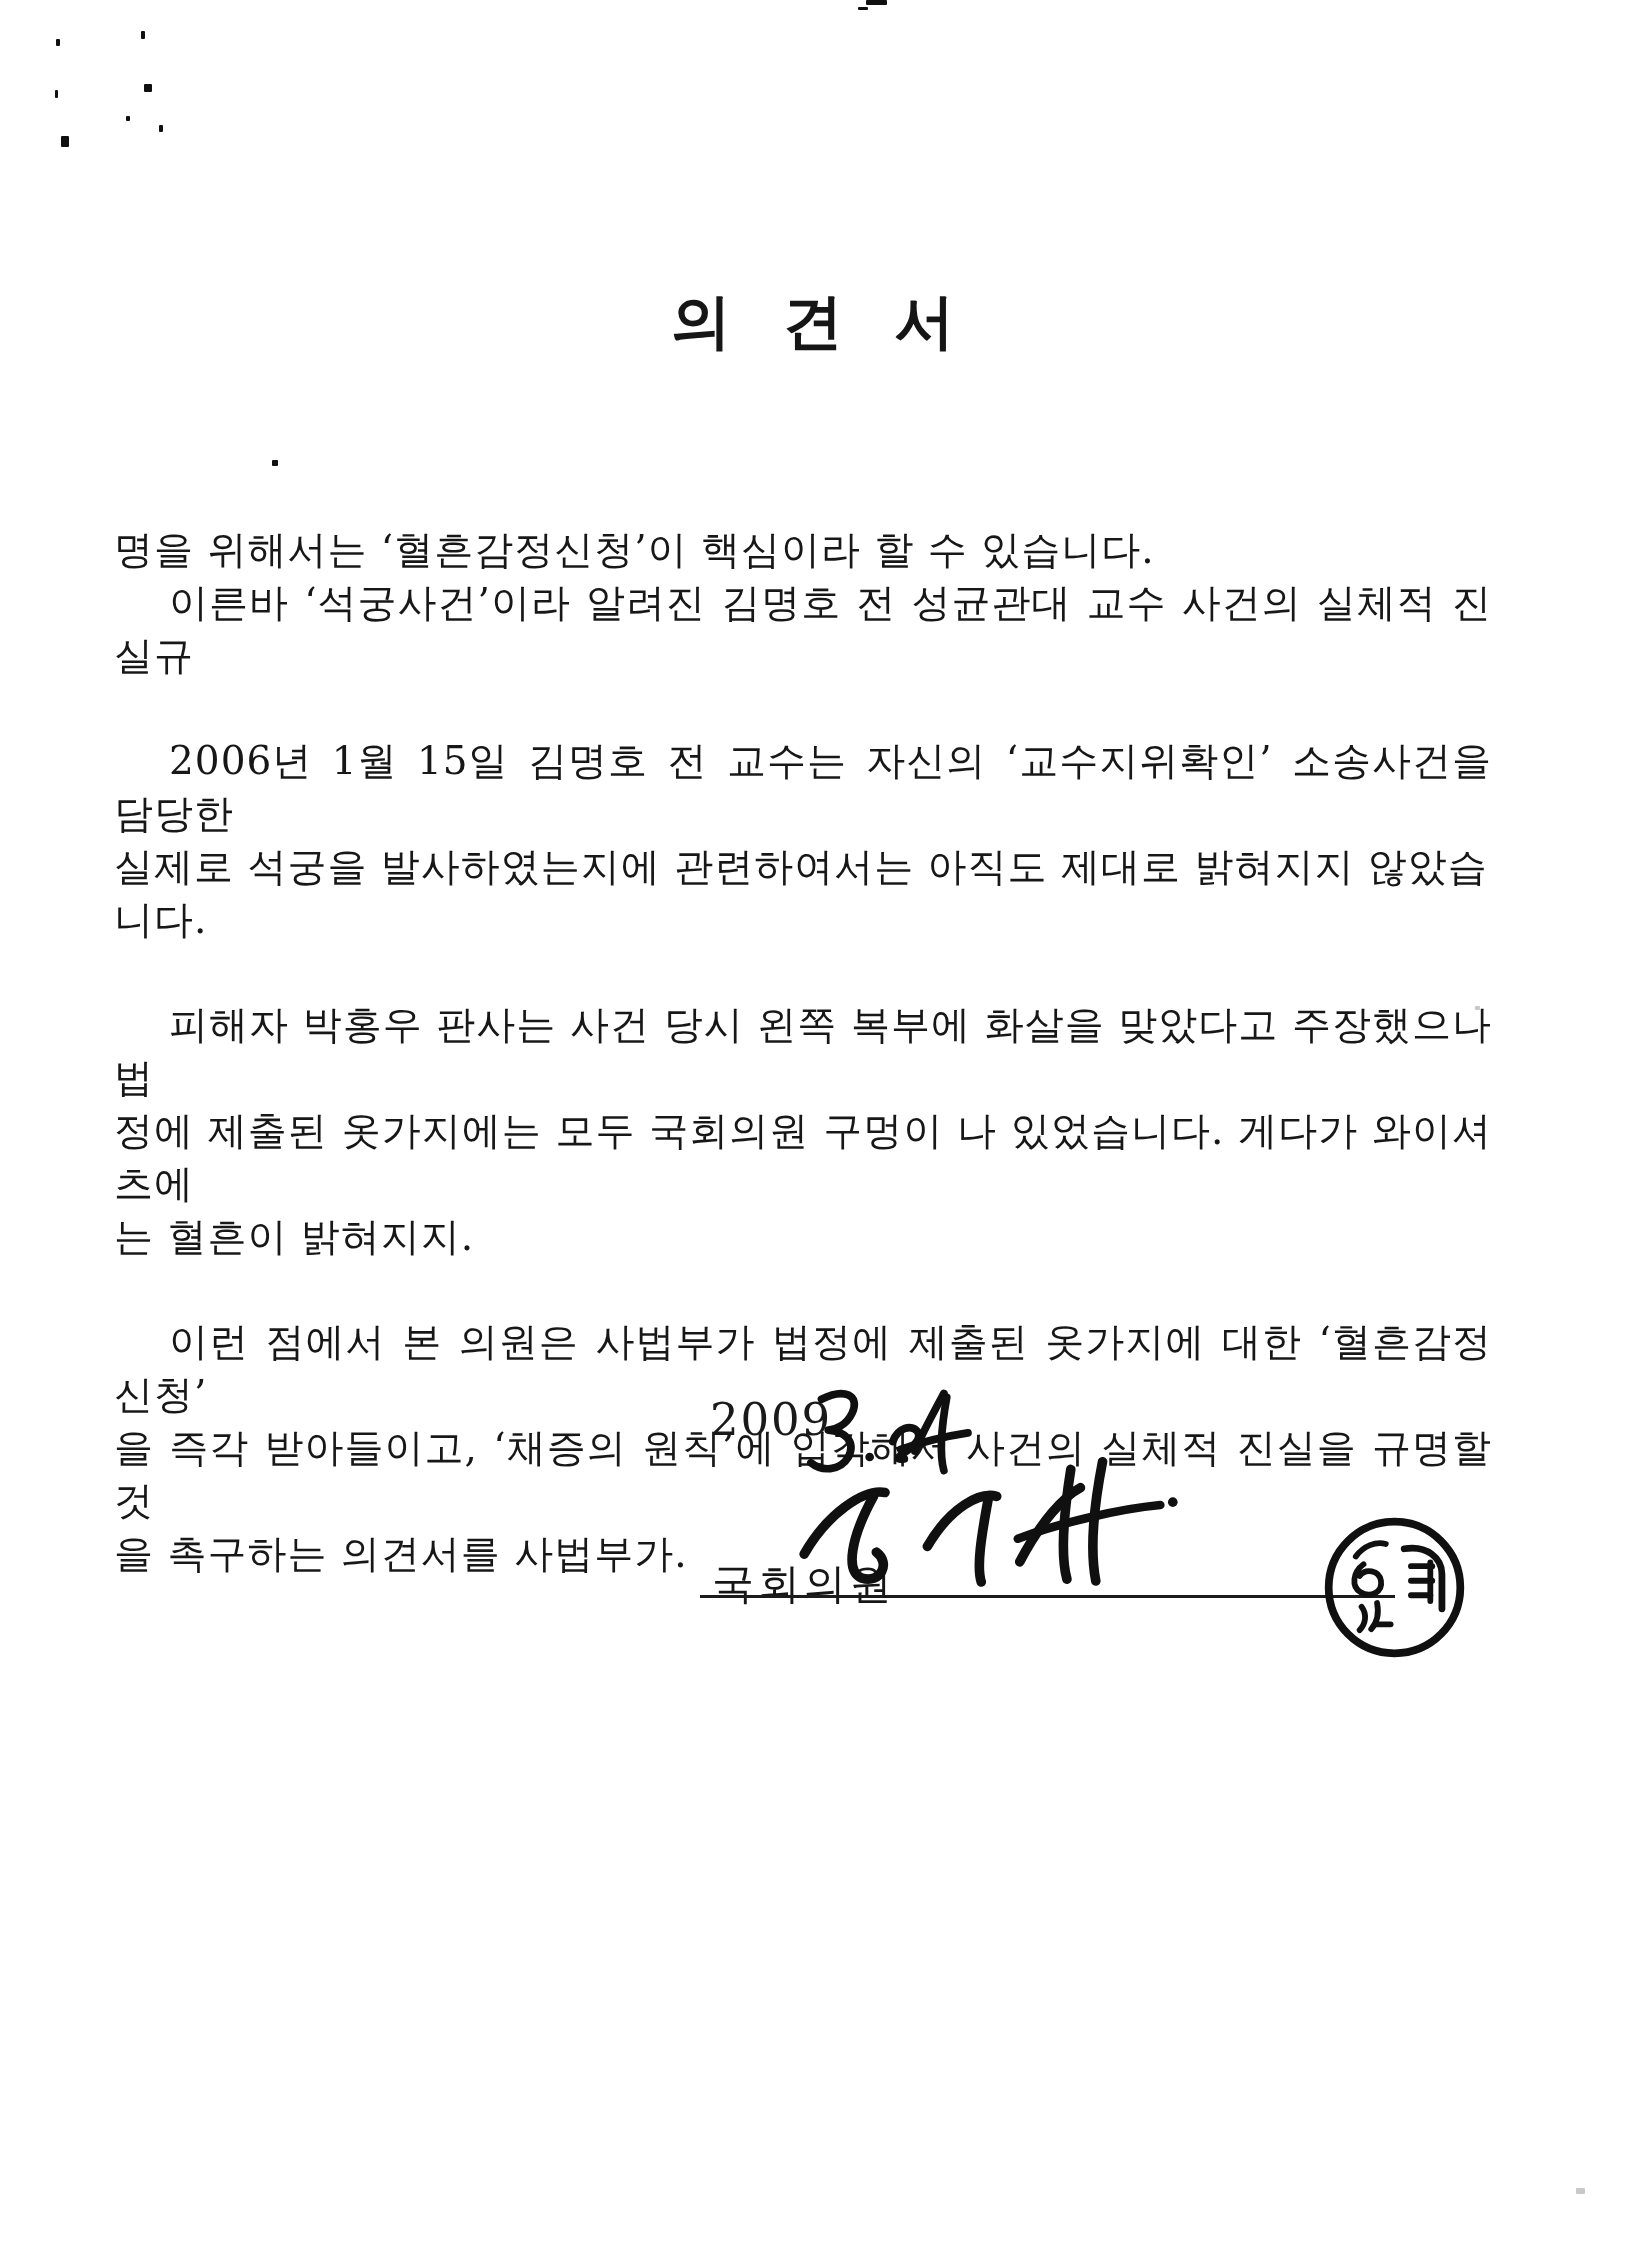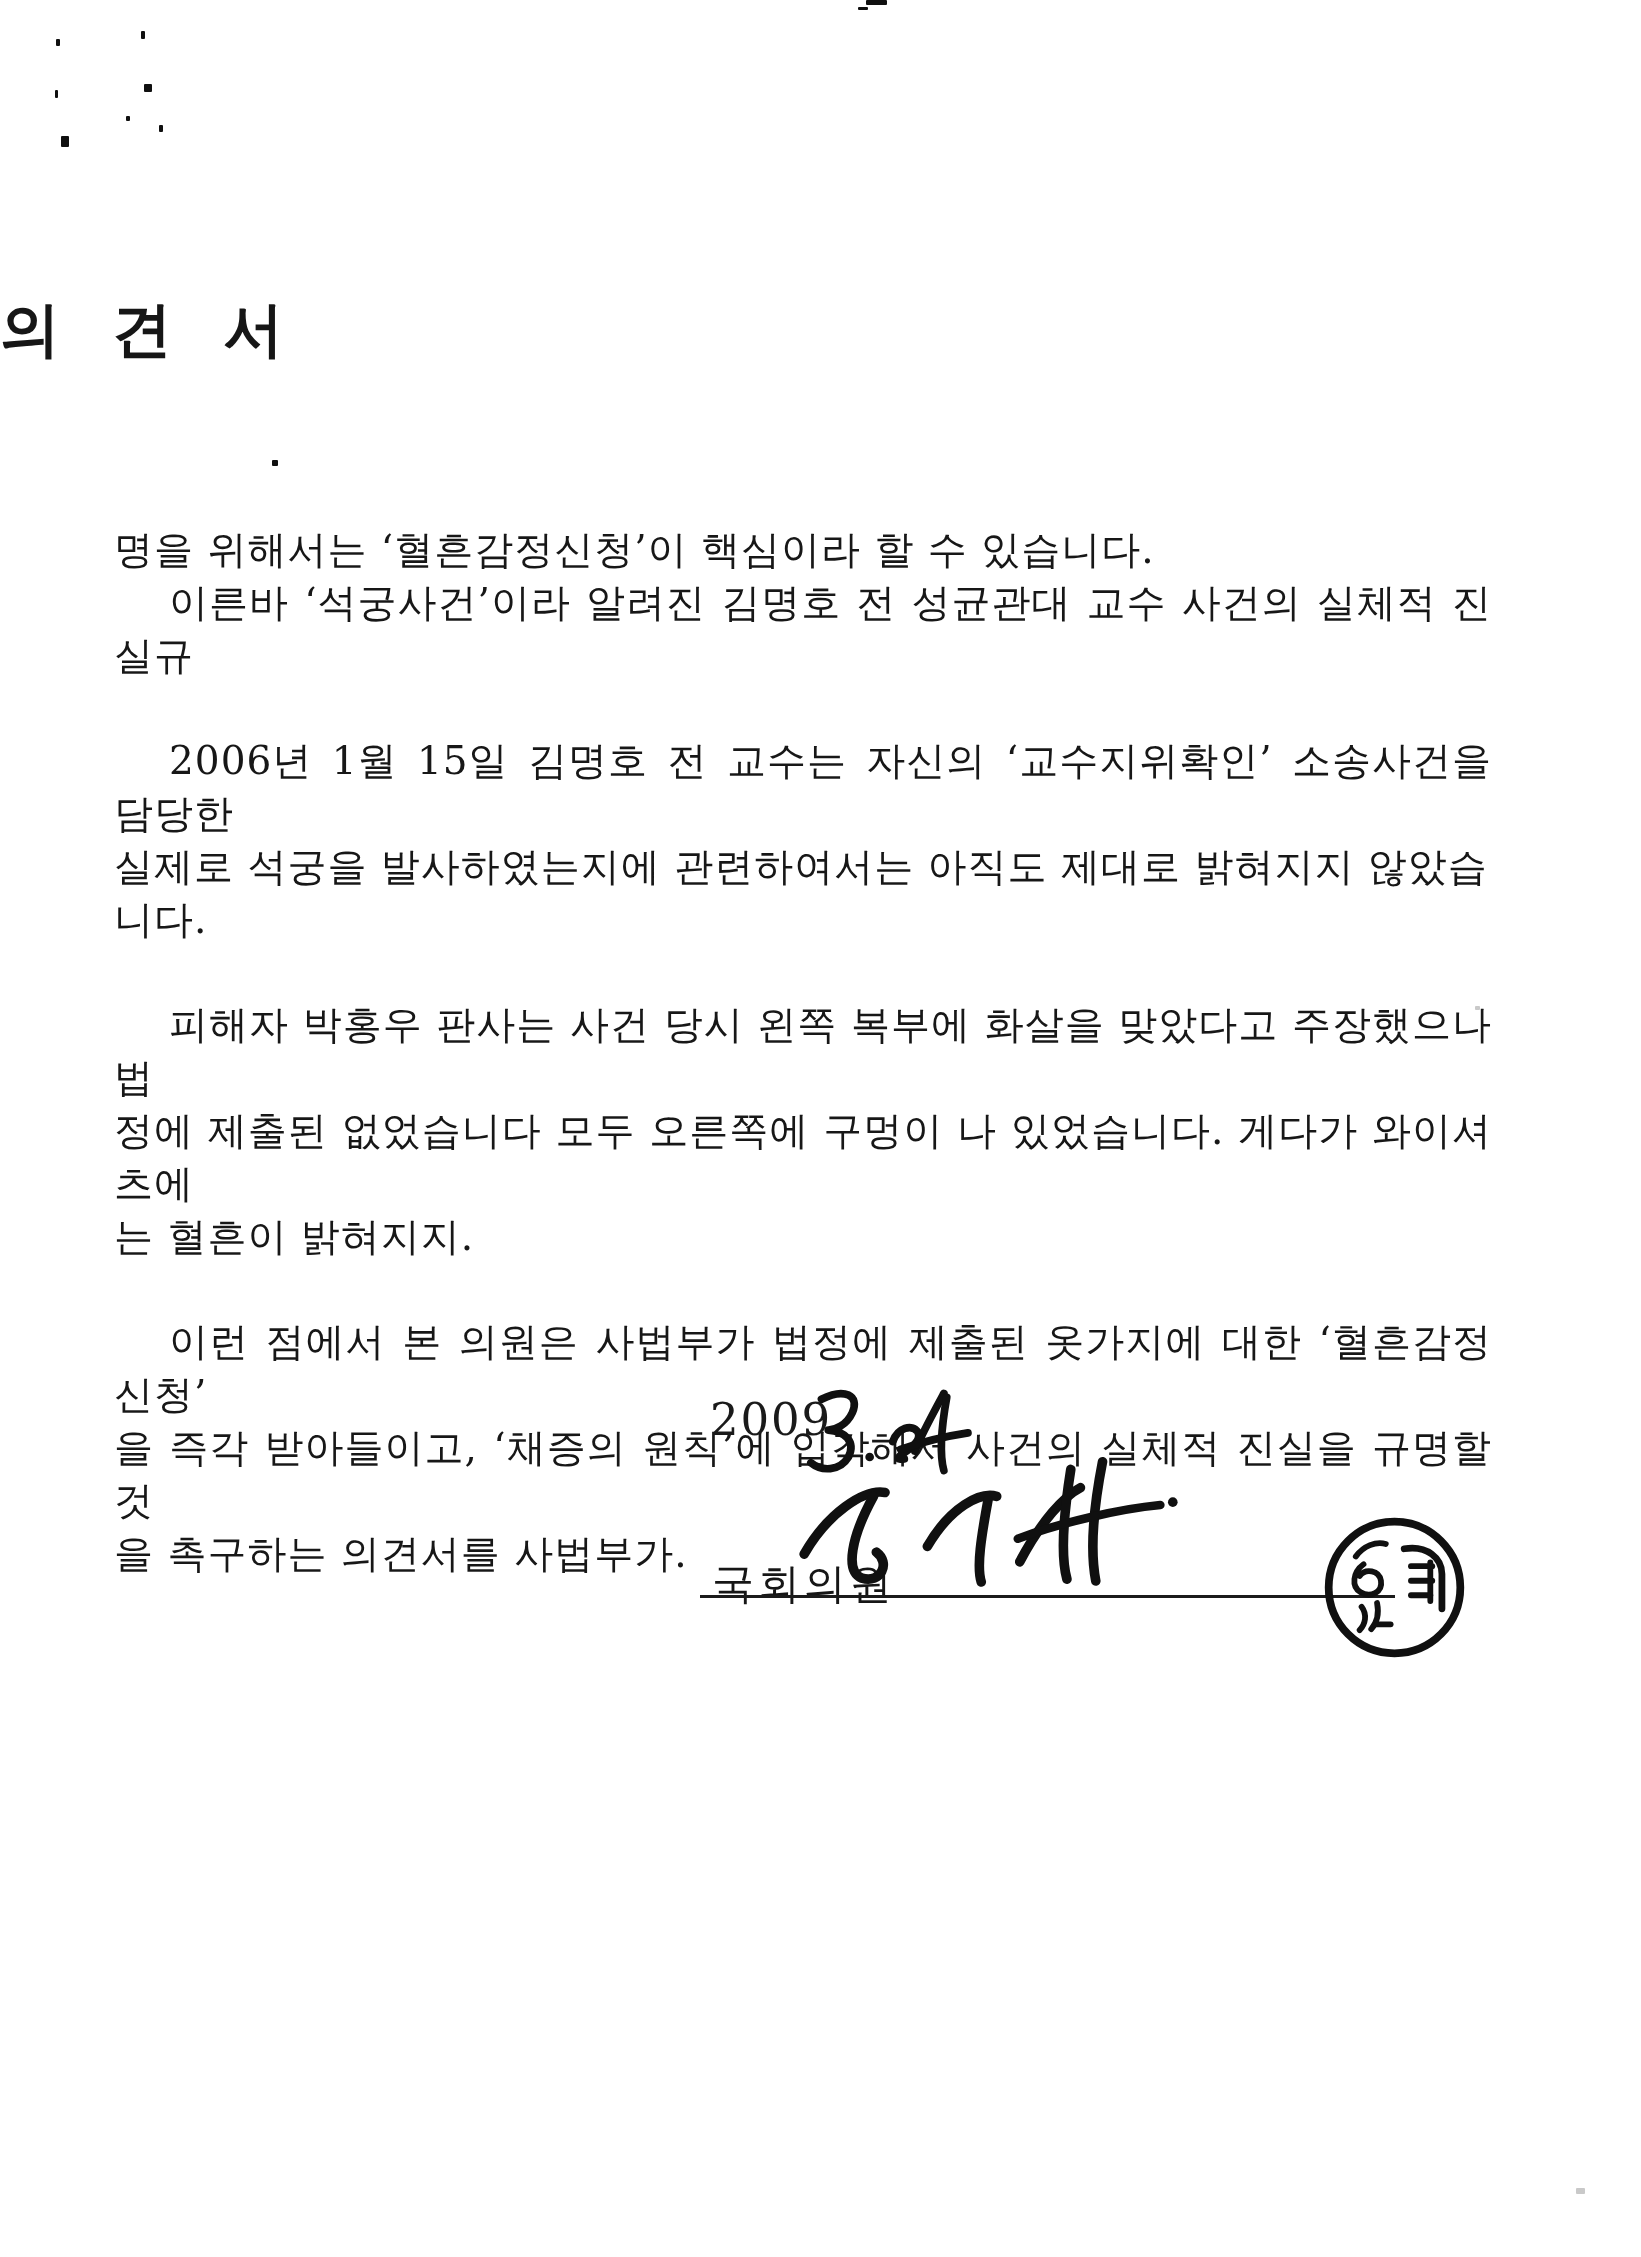--- a/index.html
+++ b/index.html
@@ -6,22 +6,22 @@
   .page{
     position:relative;
     width:1641px;height:2257px;
     background:#ffffff;
     font-family:"DejaVu Serif","Liberation Serif",serif;
     color:#141414;
     overflow:hidden;
   }
   .doc-title{
     position:absolute;
-    top:290px;left:0;width:100%;
-    text-align:left;
+    top:282px;left:0;width:100%;
+    text-align:center;
     font-size:60px;
     font-weight:600;
     letter-spacing:15.4px;
     color:#161616;
   }
   .body-text{
     position:absolute;
     left:114px;
     width:1378px;
     top:523px;
@@ -87,21 +87,21 @@
     <div class="para">
       <div class="line lf">명을 위해서는 ‘혈흔감정신청’이 핵심이라 할 수 있습니다.</div>
       <div class="line jz ind">이른바 ‘석궁사건’이라 알려진 김명호 전 성균관대 교수 사건의 실체적 진실규</div>
     </div>
     <div class="para">
       <div class="line jz ind">2006년 1월 15일 김명호 전 교수는 자신의 ‘교수지위확인’ 소송사건을 담당한</div>
       <div class="line lf">실제로 석궁을 발사하였는지에 관련하여서는 아직도 제대로 밝혀지지 않았습니다.</div>
     </div>
     <div class="para">
       <div class="line jz ind">피해자 박홍우 판사는 사건 당시 왼쪽 복부에 화살을 맞았다고 주장했으나 법</div>
-      <div class="line jz">정에 제출된 없었습니다 모두 오른쪽에 구멍이 나 있었습니다. 게다가 와이셔츠에</div>
+      <div class="line jz">정에 제출된 옷가지에는 모두 국회의원 구멍이 나 있었습니다. 게다가 와이셔츠에</div>
       <div class="line lf">는 혈흔이 밝혀지지.</div>
     </div>
     <div class="para">
       <div class="line jz ind">이런 점에서 본 의원은 사법부가 법정에 제출된 옷가지에 대한  ‘혈흔감정신청’</div>
       <div class="line jz">을 즉각 받아들이고, ‘채증의 원칙’에 입각해서 사건의 실체적 진실을 규명할 것</div>
       <div class="line lf">을 촉구하는 의견서를 사법부가.</div>
     </div>
   </div>
 
   <div class="date-row">

